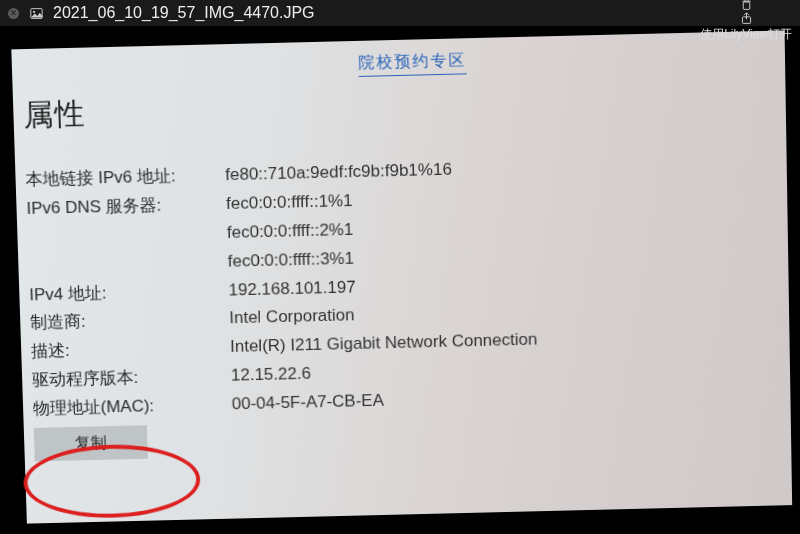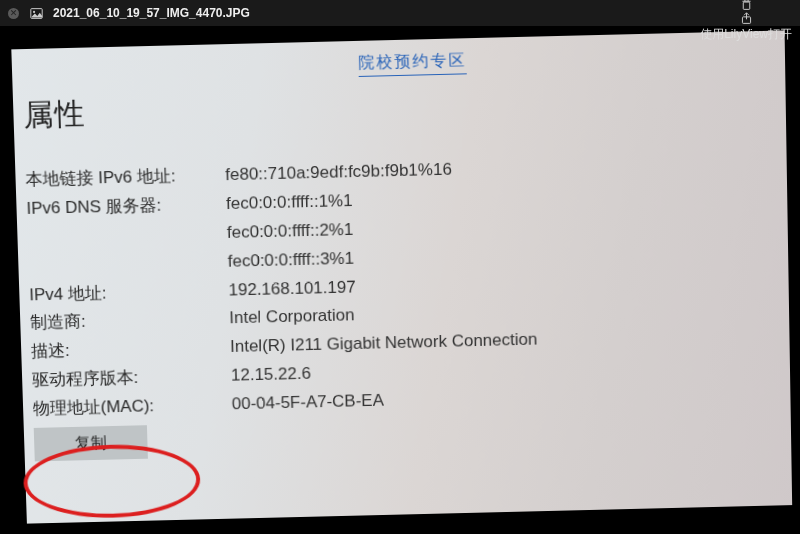--- a/index.html
+++ b/index.html
@@ -22,21 +22,21 @@
       position: relative;
       z-index: 10;
     }
     .titlebar-left { display: flex; align-items: center; gap: 10px; }
     .close-dot {
       width: 11px; height: 11px; border-radius: 50%;
       background: #5a5a5a;
       display: flex; align-items: center; justify-content: center;
       font-size: 9px; line-height: 1; color: #222;
     }
-    .titlebar-title { color: #eee; font-size: 12px; font-weight: bold; }
+    .titlebar-title { color: #eee; font-size: 16px; }
     .titlebar-right {
       margin-left: auto;
       display: flex; align-items: center; 
       color: #ccc;
       flex-direction: column;
     }
     .titlebar-icon { width: 14px; height: 14px; display: inline-flex; align-items: center; justify-content: center; }
     .open-with { font-size: 12px; color: #ddd; }
 
     .photo-frame {

